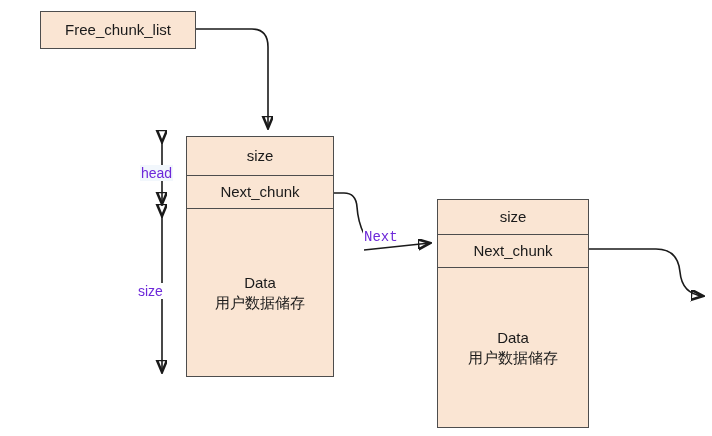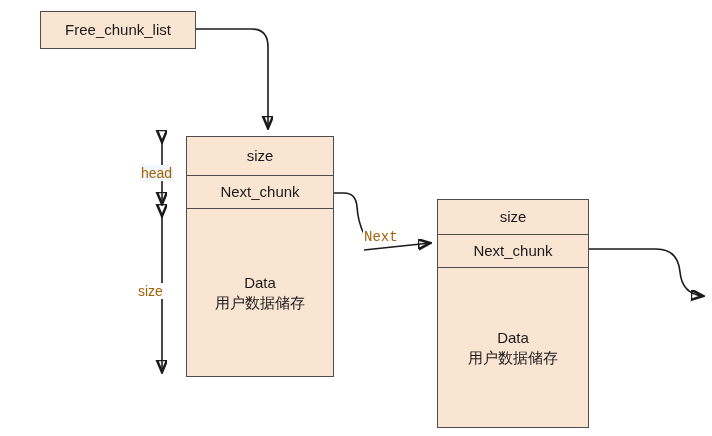--- a/index.html
+++ b/index.html
@@ -38,21 +38,21 @@
     justify-content: center;
     color: #1a1a1a;
     font-size: 15px;
     line-height: 1.3;
     text-align: center;
     white-space: pre-line;
   }
   .lbl {
     position: absolute;
     font-size: 14px;
-    color: #a16207;
+    color: #6d28d9;
     background: #ffffff;
     padding: 0 1px;
     white-space: nowrap;
   }
   .lbl.hl { background: #f2f7fc; }
   svg.edges {
     position: absolute;
     left: 0;
     top: 0;
     width: 712px;

